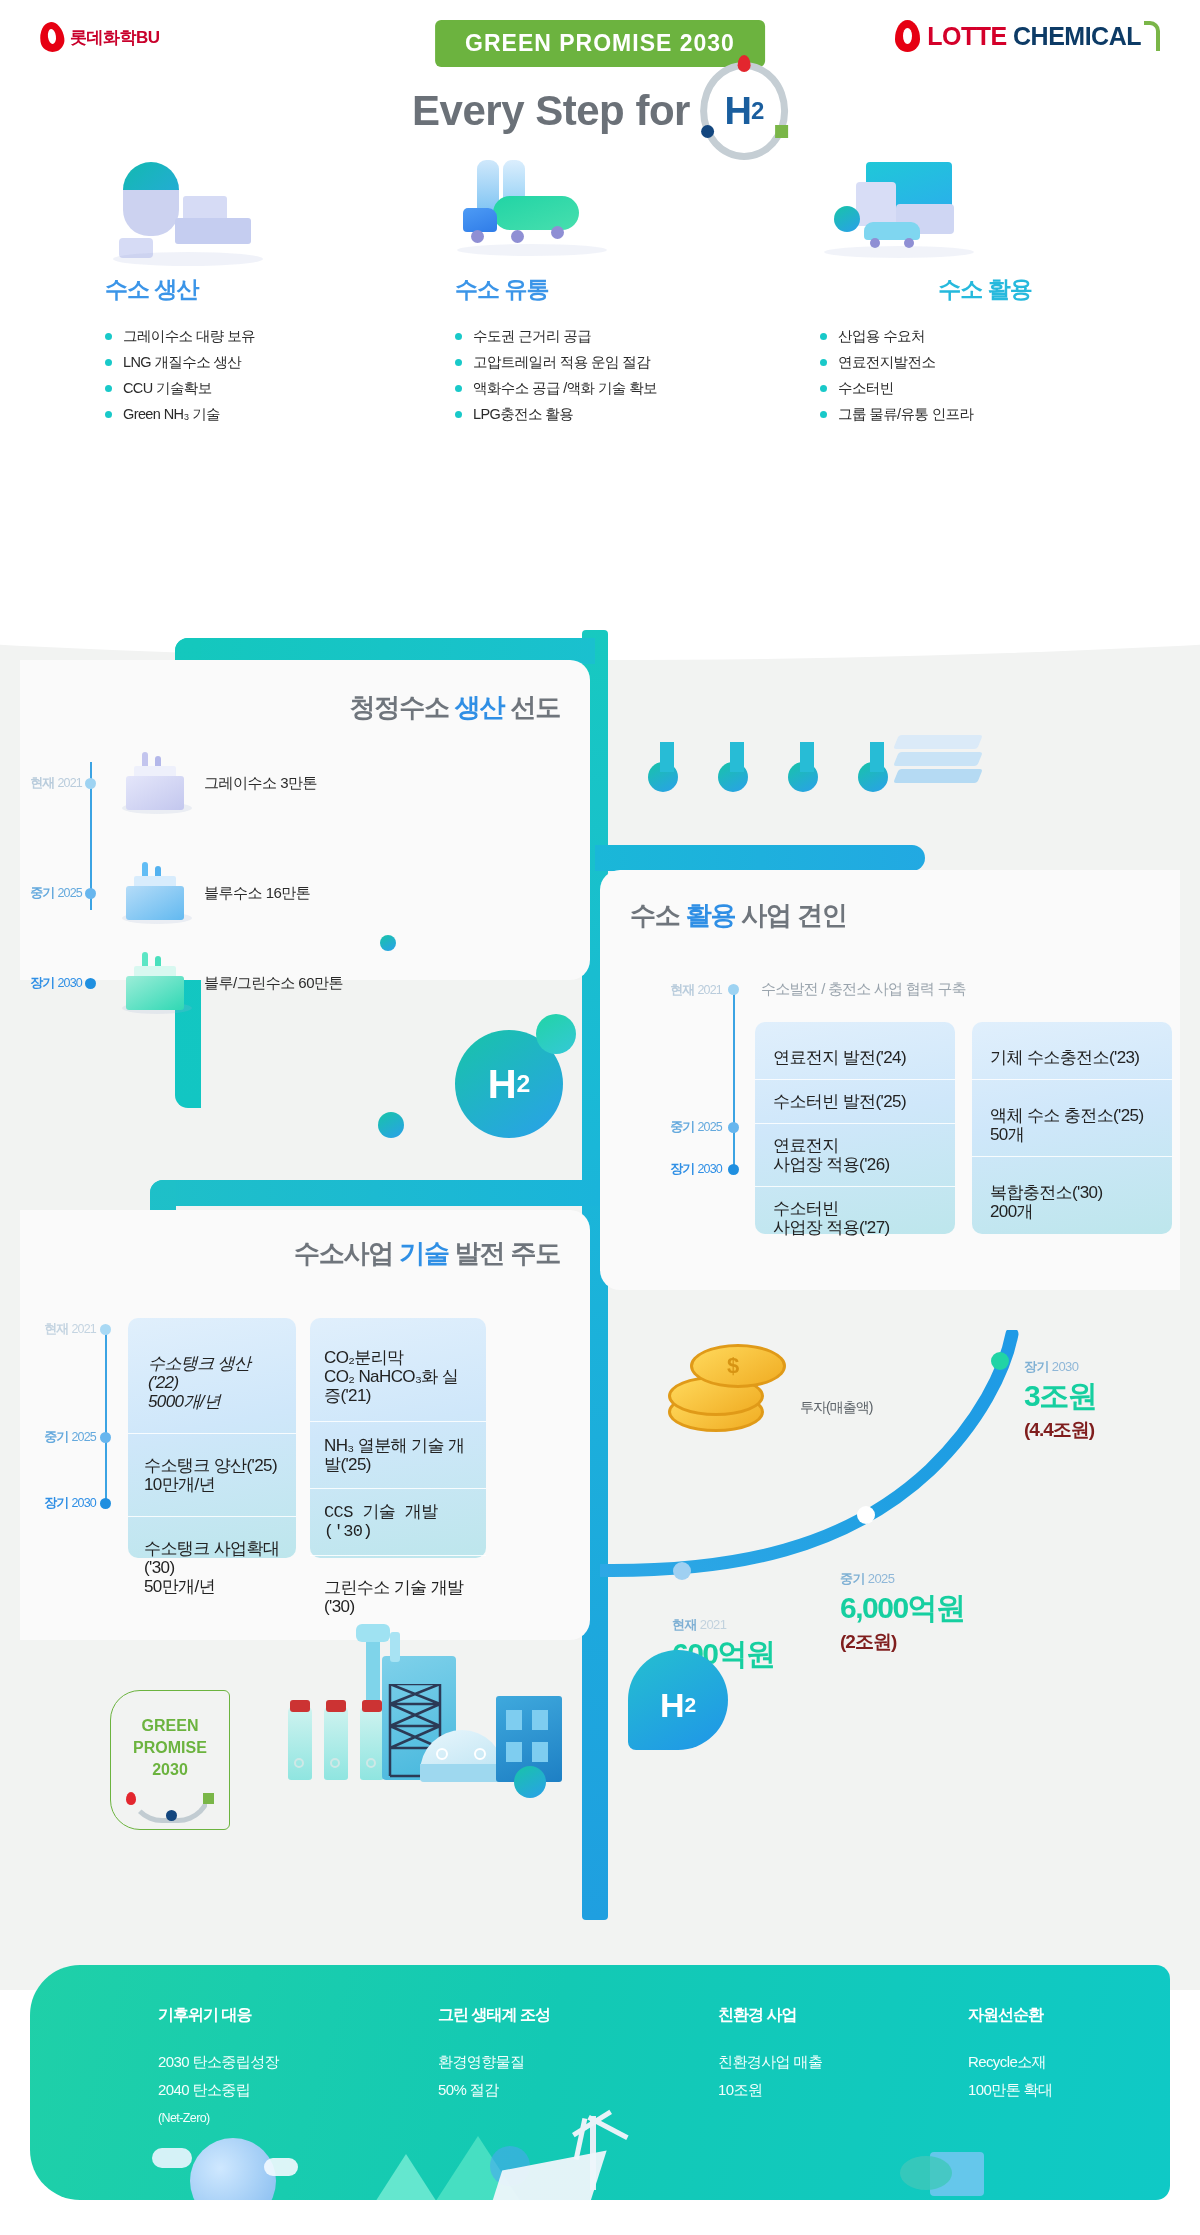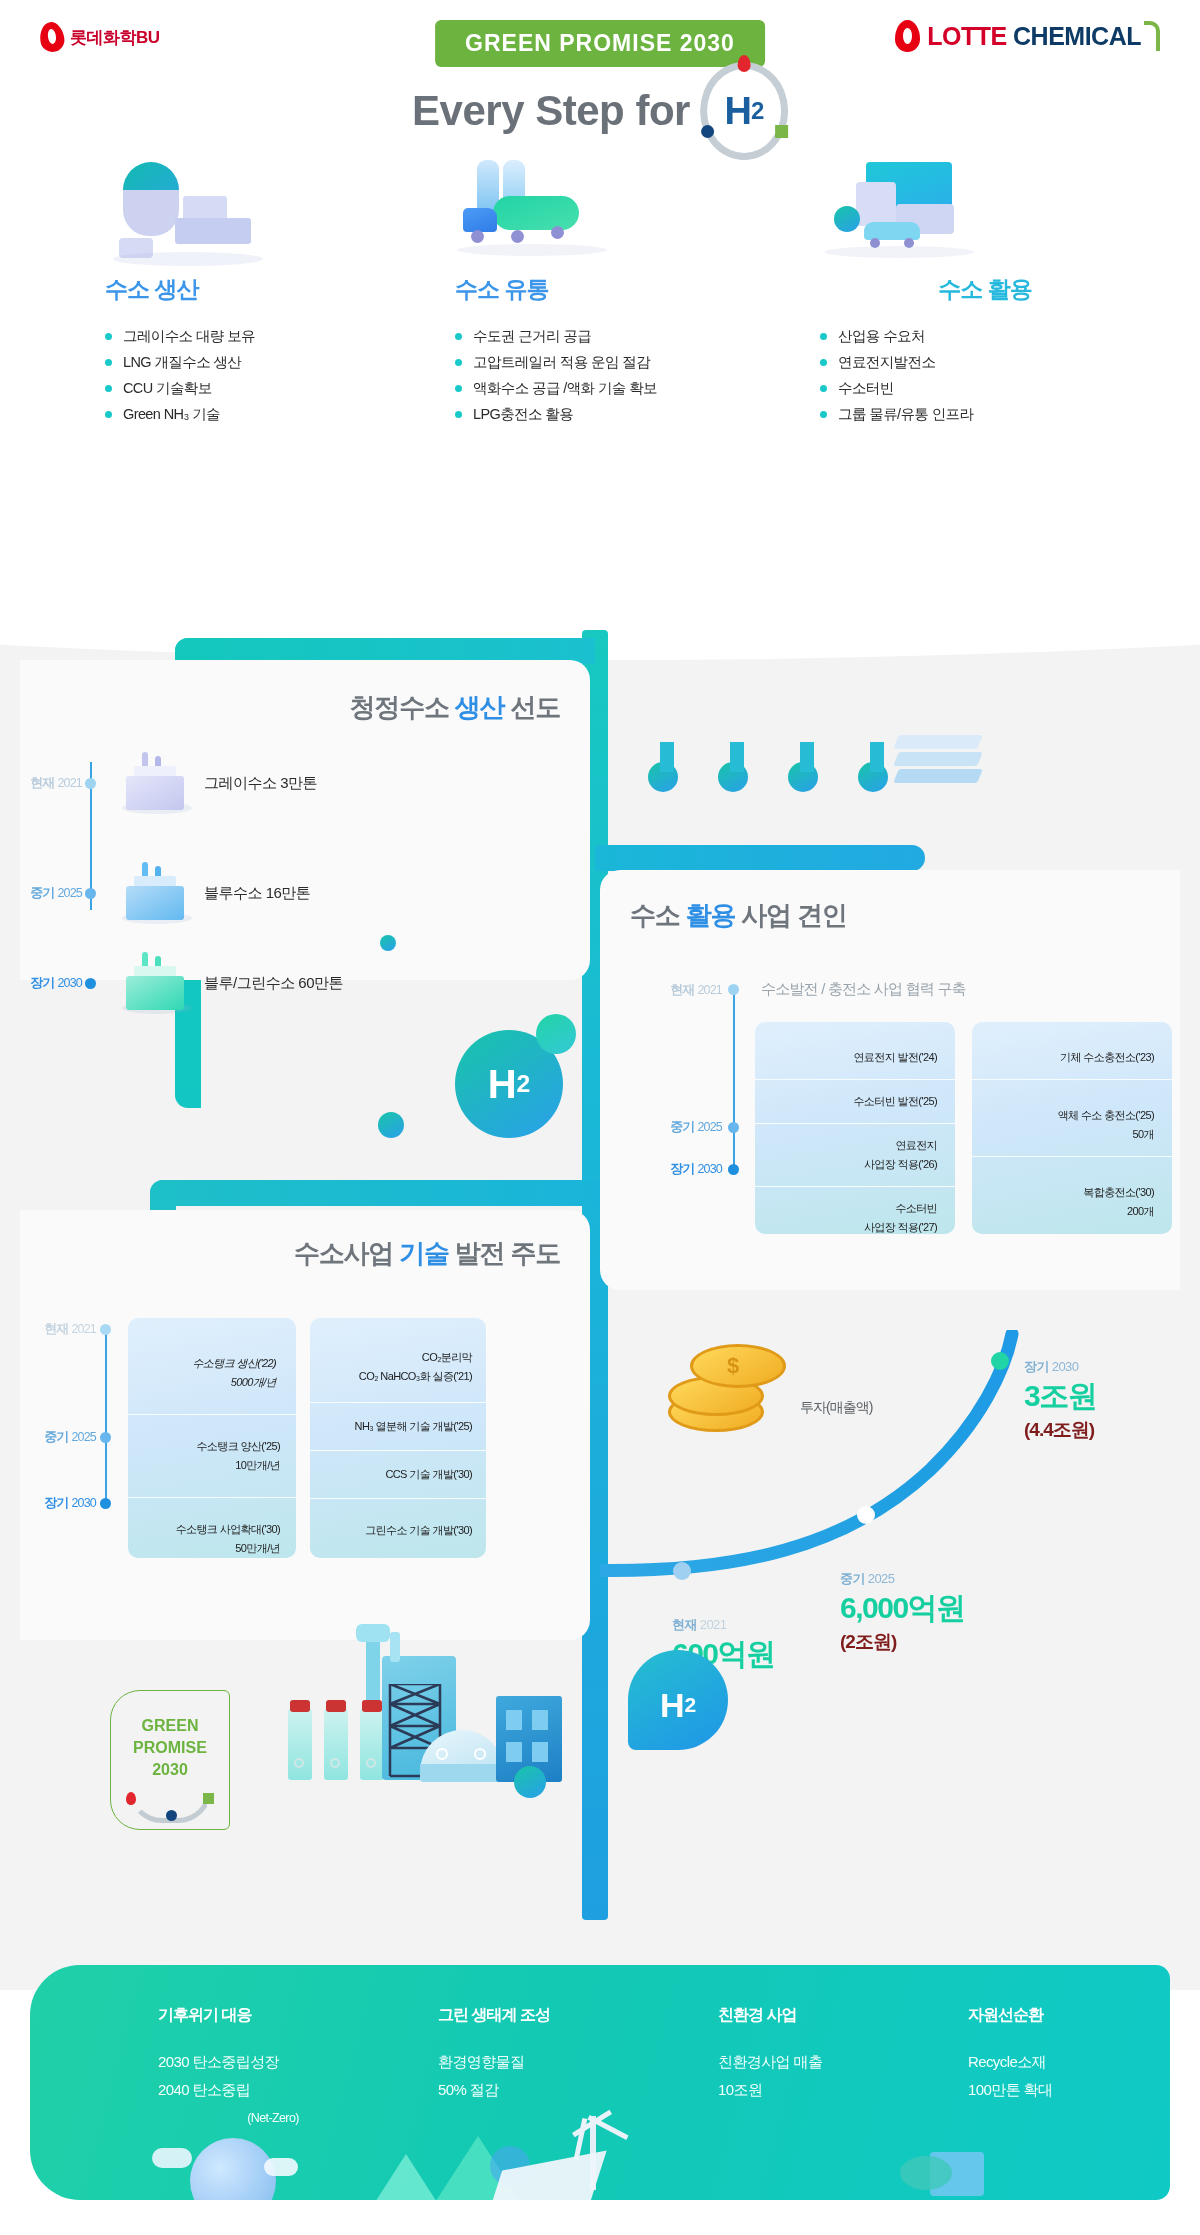--- a/index.html
+++ b/index.html
@@ -138,22 +138,22 @@
   
   .sec2 { position:absolute; left:600px; top:870px; width:580px; height:420px;
           background:#fafafa; border-radius:20px 0 0 20px;}
   .sec2-title{ position:absolute; left:30px; top:28px; font-size:26px; font-weight:bold;
                color:#6f757c; letter-spacing:-1.2px;}
   .sec2-title em{ font-style:normal; color:#2f8fe5; }
 
   .chipbox { position:absolute; border-radius:10px;
      background:linear-gradient(170deg,#e0effc 0%,#cfe7fa 45%,#bde6ec 100%);
      padding:14px 0; }
-  .chip { font-size:11px; color:#222; letter-spacing:-0.6px; line-height:19px;
-          padding:12px 18px;text-align:right; }
+  .chip { font-size:17px; color:#222; letter-spacing:-0.6px; line-height:19px;
+          padding:12px 18px; }
   .chip + .chip { border-top:1px solid rgba(255,255,255,.85); }
 
   
   .sec3 { position:absolute; left:20px; top:1210px; width:570px; height:430px;
           background:#fafafa; border-radius:0 20px 20px 0;}
   .sec3-title{ position:absolute; right:30px; top:26px; font-size:26px; font-weight:bold;
                color:#6f757c; letter-spacing:-1.2px; white-space:nowrap;}
   .sec3-title em{ font-style:normal; color:#2f8fe5; }
 
   
@@ -181,21 +181,21 @@
   .gp-blue{ position:absolute; left:38px; top:21px; width:11px;height:11px;border-radius:50%;background:#13467e;}
   .gp-green{ position:absolute; right:-2px; top:4px; width:11px;height:11px;background:#7ab648;}
 
   
   .bottom { position:absolute; left:30px; top:1965px; width:1140px; height:235px;
      background:linear-gradient(105deg,#1fd0a8 0%,#13c9b4 45%,#0fc9c6 100%);
      border-radius:50px 14px 14px 50px; overflow:hidden;}
   .bcol { position:absolute; top:40px; color:#fff; }
   .bcol h4{ font-size:16px; font-weight:bold; letter-spacing:-1px; margin-bottom:22px;}
   .bcol p{ font-size:15px; line-height:28px; letter-spacing:-0.6px; font-weight:400; color:#f3fffd;}
-  .bcol p.small{ font-size:12.5px;text-align:center; }
+  .bcol p.small{ font-size:12.5px; }
 
   
   .plant { position:absolute; left:270px; top:1620px; width:360px; height:350px; }
 </style>
 </head>
 <body>
 
 <div class="page">
 
   <div class="header">
@@ -451,21 +451,21 @@
       <div class="chip" style="white-space:pre-line; padding:22px 16px;">수소탱크 양산('25)
 10만개/년</div>
       <div class="chip" style="white-space:pre-line; padding:22px 16px;">수소탱크 사업확대('30)
 50만개/년</div>
     </div>
 
     <div class="chipbox" style="left:290px; top:108px; width:176px; height:240px;">
       <div class="chip" style="white-space:pre-line; padding:16px 14px;">CO₂분리막
 CO₂ NaHCO₃화 실증('21)</div>
       <div class="chip" style="padding:14px 14px;">NH₃ 열분해 기술 개발('25)</div>
-      <div class="chip" style="padding:14px 14px;">CCS 기술 개발('30)</div>
+      <div class="chip" style="padding:14px 14px;font-family:Liberation Mono, monospace;">CCS 기술 개발('30)</div>
       <div class="chip" style="padding:22px 14px;">그린수소 기술 개발('30)</div>
     </div>
   </div>
 
   <div class="invest">
     <svg width="600" height="500" style="position:absolute;left:0;top:0;">
       <defs>
         <linearGradient id="curveGrad" x1="0" y1="1" x2="1" y2="0">
           <stop offset="0%" stop-color="#2ea8e6"></stop>
           <stop offset="55%" stop-color="#1f9fe2"></stop>

